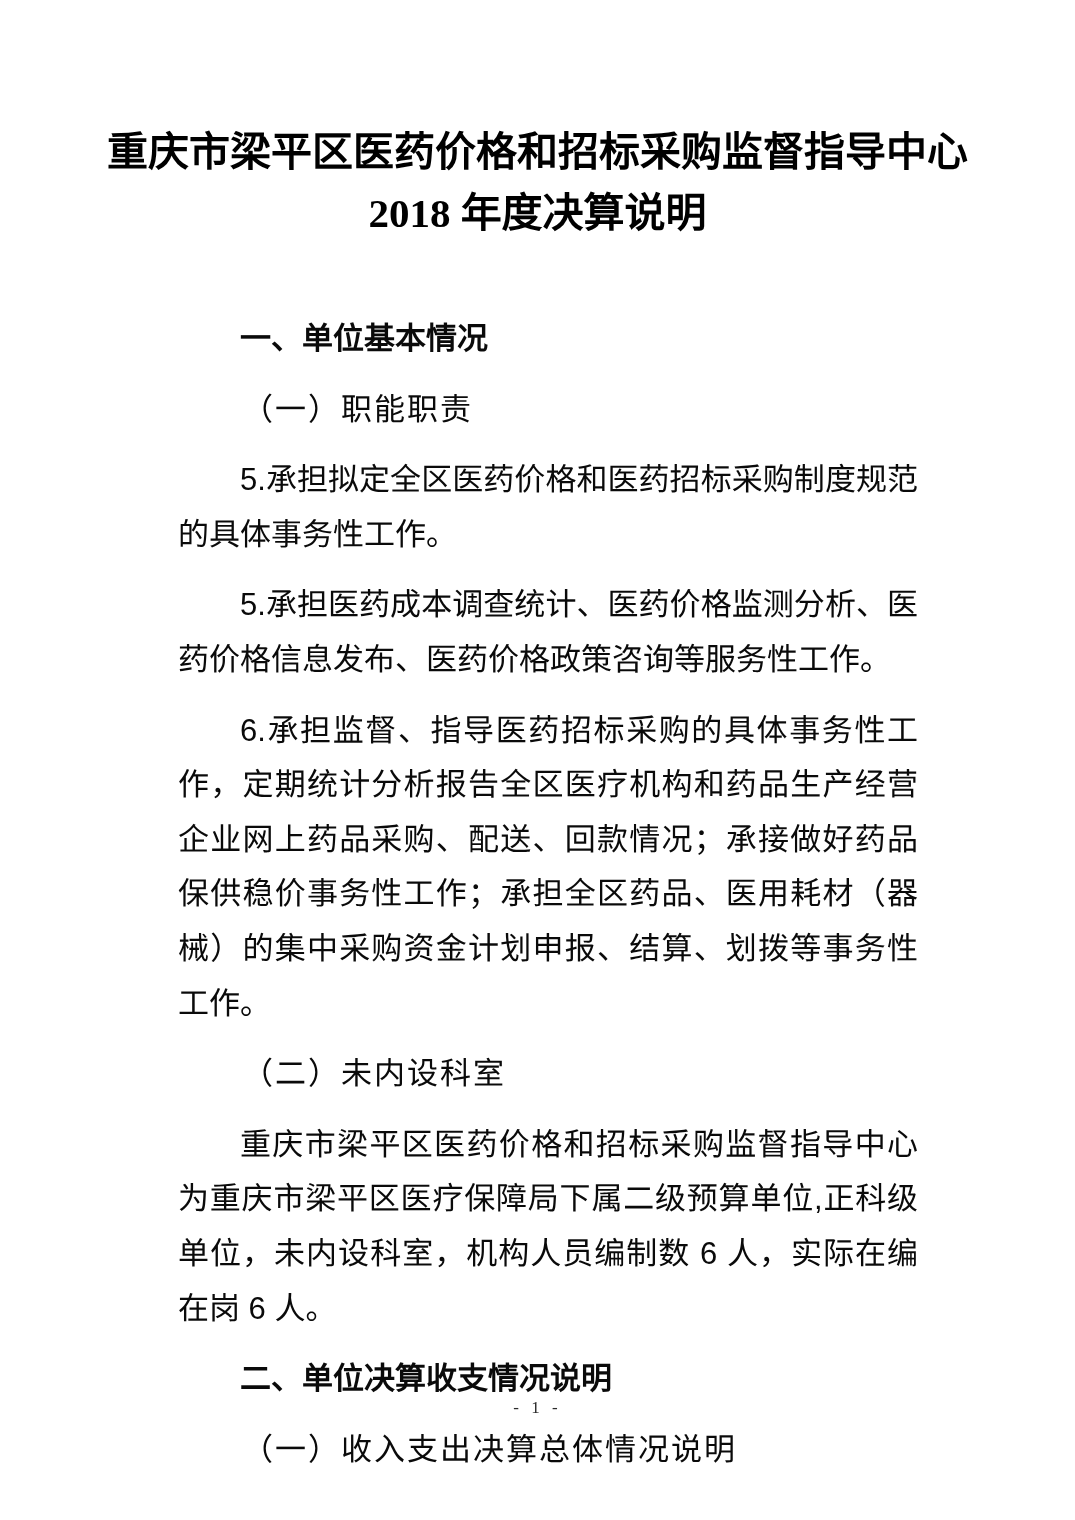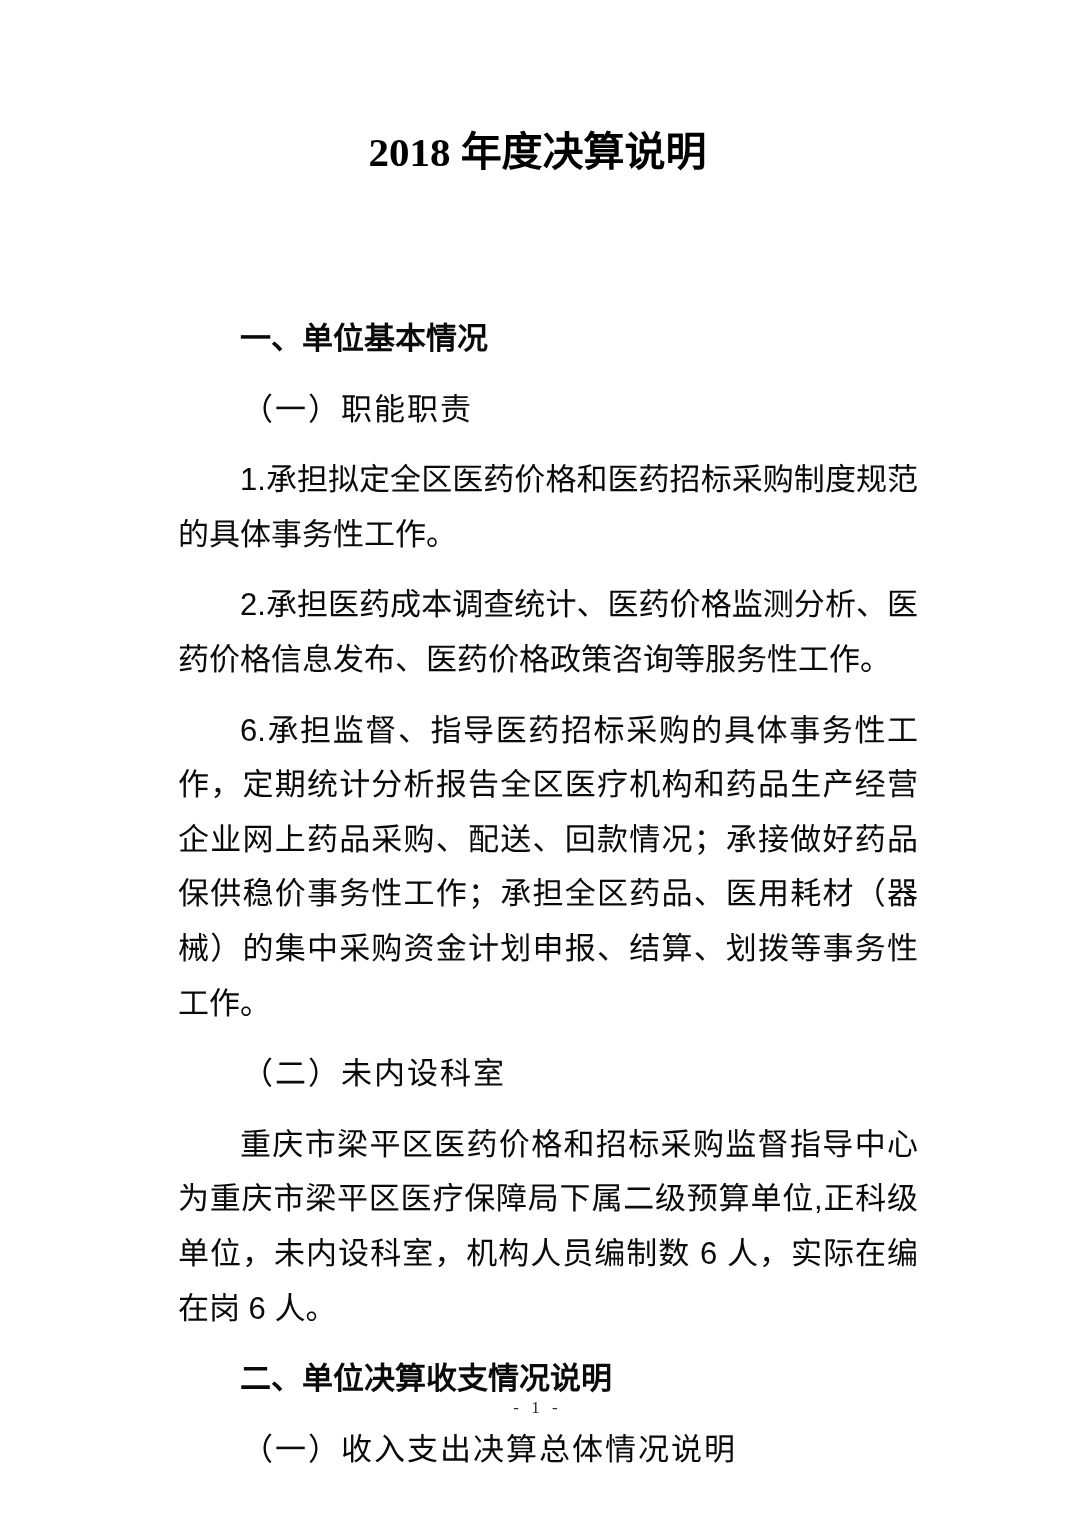--- a/index.html
+++ b/index.html
@@ -74,28 +74,29 @@
     letter-spacing: 4px;
     color: #2b2b2b;
   }
 </style>
 </head>
 <body>
 
 <div class="page">
 
   <div class="doc-title">
+    <div>重庆市梁平区医药价格和招标采购监督指导中心</div>
     <div>2018 年度决算说明</div>
   </div>
 
   <div class="doc-body">
     <h2 class="h-bold">一、单位基本情况</h2>
     <h3 class="h-kai">（一）职能职责</h3>
-    <p class="para">1.承担拟定全区医药价格和医药招标采购制度规范的具体事务性工作。</p>
-    <p class="para">2.承担医药成本调查统计、医药价格监测分析、医药价格信息发布、医药价格政策咨询等服务性工作。</p>
+    <p class="para">5.承担拟定全区医药价格和医药招标采购制度规范的具体事务性工作。</p>
+    <p class="para">5.承担医药成本调查统计、医药价格监测分析、医药价格信息发布、医药价格政策咨询等服务性工作。</p>
     <p class="para">6.承担监督、指导医药招标采购的具体事务性工作，定期统计分析报告全区医疗机构和药品生产经营企业网上药品采购、配送、回款情况；承接做好药品保供稳价事务性工作；承担全区药品、医用耗材（器械）的集中采购资金计划申报、结算、划拨等事务性工作。</p>
     <h3 class="h-kai">（二）未内设科室</h3>
     <p class="para">重庆市梁平区医药价格和招标采购监督指导中心为重庆市梁平区医疗保障局下属二级预算单位,正科级单位，未内设科室，机构人员编制数 6 人，实际在编在岗 6 人。</p>
     <h2 class="h-bold">二、单位决算收支情况说明</h2>
     <h3 class="h-kai">（一）收入支出决算总体情况说明</h3>
   </div>
 
   <div class="page-footer">- 1 -</div>
 
 </div>

